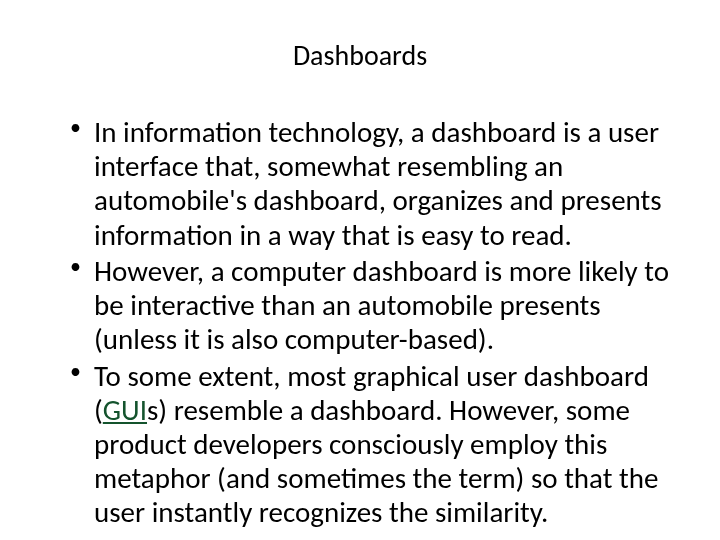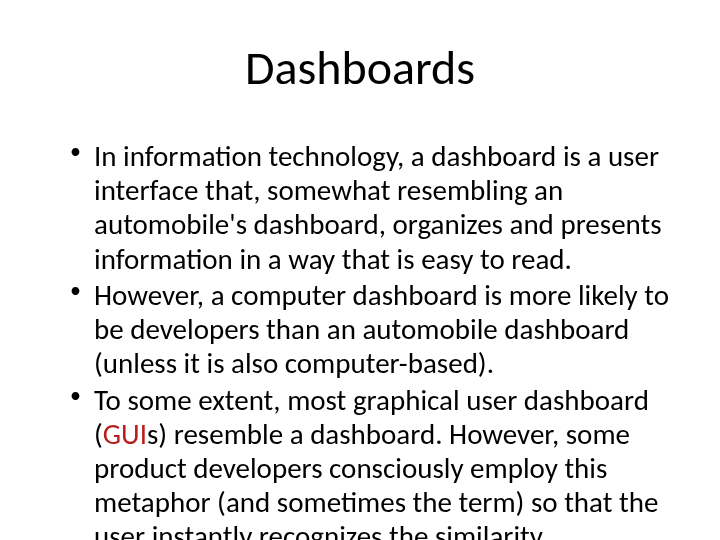--- a/index.html
+++ b/index.html
@@ -10,21 +10,21 @@
     body {
       width: 720px;
       height: 540px;
       background: #ffffff;
       font-family: Calibri, 'Segoe UI', Arial, sans-serif;
       color: #000000;
       padding: 30px 50px 40px 50px;
     }
     .title {
       text-align: center;
-      font-size: 48px;
+      font-size: 28px;
       font-weight: 400;
       margin-bottom: 42px;
       margin-top: 8px;
     }
     .bullet-list {
       list-style: none;
       padding-left: 20px;
     }
     .bullet-item {
       position: relative;
@@ -34,31 +34,32 @@
       margin-bottom: 2px;
     }
     .bullet-item::before {
       content: '•';
       position: absolute;
       left: 0;
       top: 0;
       font-size: 22px;
     }
     .link {
-      color: #b91c1c;
+      color: #14532d;
+      text-decoration: underline;
     }
   </style>
 </head>
 <body>
 
 <h1 class="title">Dashboards</h1>
 
 <ul class="bullet-list">
   <li class="bullet-item">
     <span>In information technology, a dashboard is a user interface that, somewhat resembling an automobile's dashboard, organizes and presents information in a way that is easy to read.</span>
   </li>
   <li class="bullet-item">
-    <span>However, a computer dashboard is more likely to be developers than an automobile dashboard (unless it is also computer-based).</span>
+    <span>However, a computer dashboard is more likely to be interactive than an automobile presents (unless it is also computer-based).</span>
   </li>
   <li class="bullet-item">
     <span> To some extent, most graphical user dashboard (</span><a class="link">GUI</a><span>s) resemble a dashboard. However, some product developers consciously employ this metaphor (and sometimes the term) so that the user instantly recognizes the similarity.</span>
   </li>
 </ul>
 
 </body></html>

